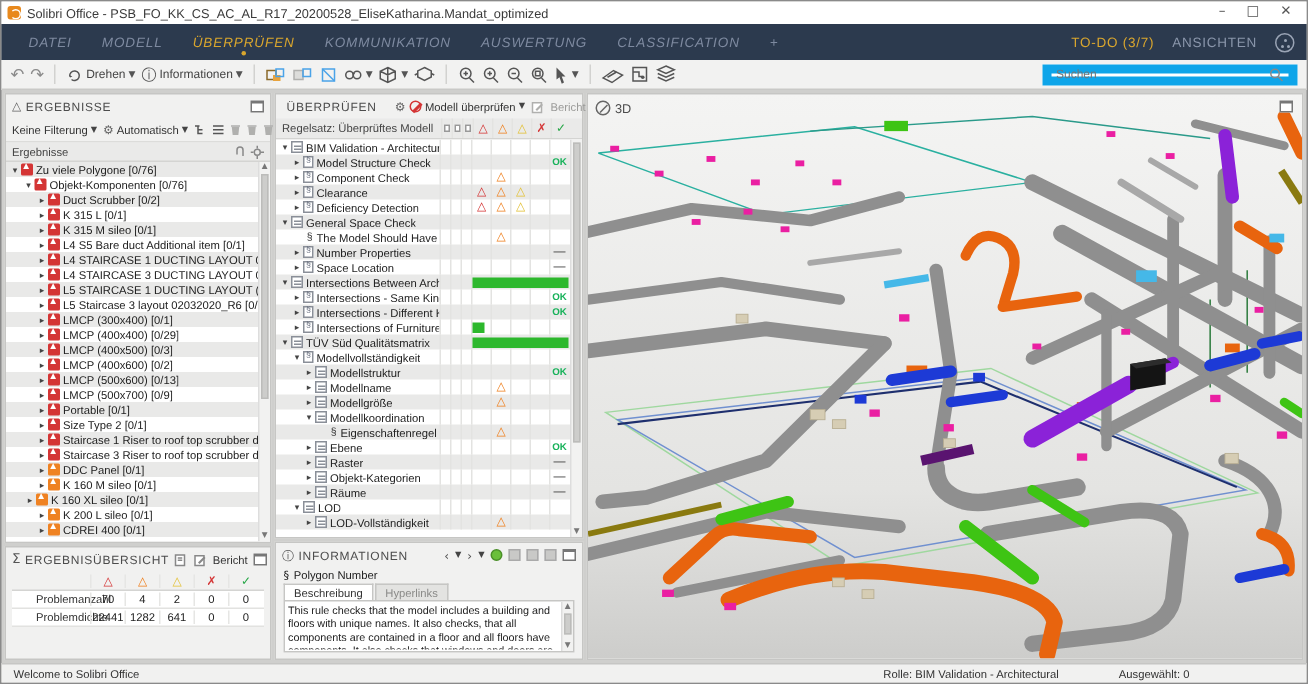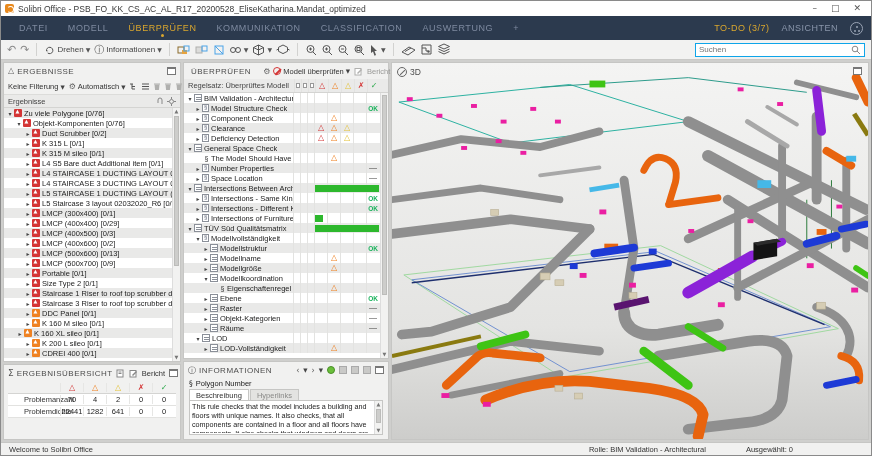--- a/index.html
+++ b/index.html
@@ -12,39 +12,39 @@
   
   .titlebar { height:15px; background:#ffffff; display:flex; align-items:center; padding:0 4px; flex:0 0 auto; }
   .app-icon { width:9px; height:9px; background:#e8891d; border-radius:2px; margin-right:4px; position:relative; }
   .app-icon::after { content:""; position:absolute; left:2px; top:2px; width:5px; height:5px; border-radius:50%; border:1px solid #fff; border-left-color:transparent; }
   .titlebar .title { font-size:8.5px; color:#3a3a3a; flex:1; white-space:nowrap; overflow:hidden; }
   .win-btns { display:flex; gap:14px; padding-right:6px; color:#555; font-size:9px; }
   .win-btn { cursor:default; line-height:9px; }
 
   
   .menubar { height:24px; background:#2c3a4e; display:flex; align-items:center; padding:0 8px; color:#7e8aa0; flex:0 0 auto; }
-  #menu-items { display:flex; height:100%; align-items:flex-start; }
+  #menu-items { display:flex; height:100%; align-items:flex-start;font-style:italic; }
   .menu-item { padding:0 10px; font-size:9px; letter-spacing:.6px; position:relative; height:100%; display:flex; align-items:center; white-space:nowrap; }
   .menu-item.active { color:#dcا; color:#d9a62e; }
   .menu-item.active::after { content:""; position:absolute; bottom:3px; left:50%; margin-left:-1.5px; width:3px; height:3px; border-radius:50%; background:#d9a62e; }
   .menu-right { margin-left:auto; display:flex; align-items:center; gap:12px; font-size:9px; letter-spacing:.5px; }
   .todo-label { color:#d9a62e; }
   .ansichten-label { color:#8a96ab; }
   .roles-icon { width:13px; height:13px; border:1px solid #9aa4b5; border-radius:50%; position:relative; }
   .roles-icon i { position:absolute; width:2px; height:2px; background:#9aa4b5; border-radius:50%; }
   .roles-icon i:nth-child(1){left:5px;top:3px;} .roles-icon i:nth-child(2){left:3px;top:7px;} .roles-icon i:nth-child(3){left:7px;top:7px;}
 
   
   .toolbar { height:20px; background:#f2f2f1; border-bottom:1px solid #c9c9c7; display:flex; align-items:center; padding:0 6px; gap:4px; flex:0 0 auto; }
   .tb-sep { width:1px; height:13px; background:#d2d2d0; margin:0 3px; }
   .tb-btn { display:flex; align-items:center; gap:2px; color:#444; font-size:8px; white-space:nowrap; }
   .tb-caret { font-size:6px; color:#555; }
   .tb-glyph { font-size:11px; line-height:11px; color:#8a8a8a; }
   .tb-info-glyph { font-size:10px; color:#555; }
-  .search-wrap { margin-left:auto; display:flex; align-items:center; background:#fff; border:1px solid #0ea5e9; width:170px; height:14px; padding:0 3px; }
+  .search-wrap { margin-left:auto; display:flex; align-items:center; background:#fff; border:6px solid #0ea5e9; width:170px; height:14px; padding:0 3px; }
   .search-wrap input { border:none; outline:none; flex:1; font-size:8px; font-family:"Liberation Sans",sans-serif; color:#333; background:transparent; }
 
   
   .main { flex:1; display:flex; gap:2px; padding:2px; min-height:0; }
   .col-left { width:178px; display:flex; flex-direction:column; gap:2px; flex:0 0 auto; }
   .col-mid  { width:206px; display:flex; flex-direction:column; gap:2px; flex:0 0 auto; }
   .col-3d   { flex:1; background:#f1f1f0; border:1px solid #c6c6c4; position:relative; overflow:hidden; }
 
   .panel { background:#f1f1f0; border:1px solid #c6c6c4; display:flex; flex-direction:column; min-height:0; }
   .panel-header { height:16px; display:flex; align-items:center; padding:0 4px; gap:3px; flex:0 0 auto; }
@@ -152,22 +152,22 @@
       <span class="win-btn glyph">✕</span>
     </span>
   </div>
 
   <div class="menubar">
     <div id="menu-items">
         <span class="menu-item">DATEI</span>
         <span class="menu-item">MODELL</span>
         <span class="menu-item active">ÜBERPRÜFEN</span>
         <span class="menu-item">KOMMUNIKATION</span>
+        <span class="menu-item">AUSWERTUNG</span>
         <span class="menu-item">CLASSIFICATION</span>
-        <span class="menu-item">AUSWERTUNG</span>
         <span class="menu-item">+</span>
       </div>
     <div class="menu-right">
       <span class="todo-label">TO-DO (3/7)</span>
       <span class="ansichten-label">ANSICHTEN</span>
       <span class="roles-icon">
           <i></i>
           <i></i>
           <i></i>
         </span>

